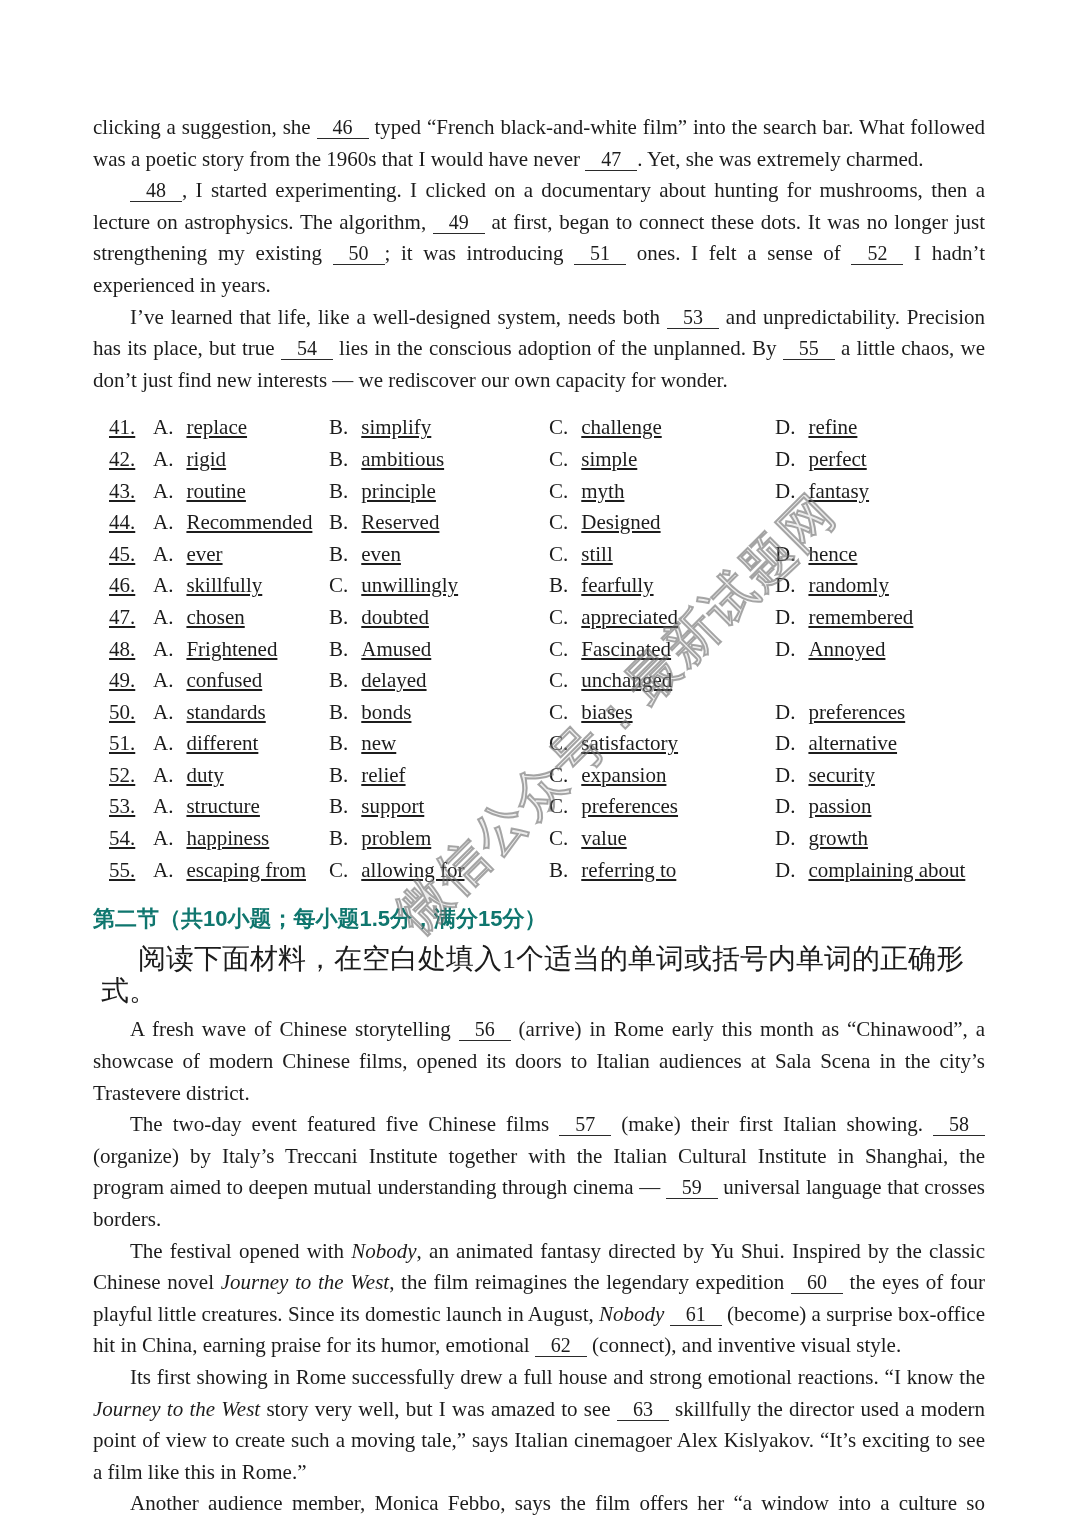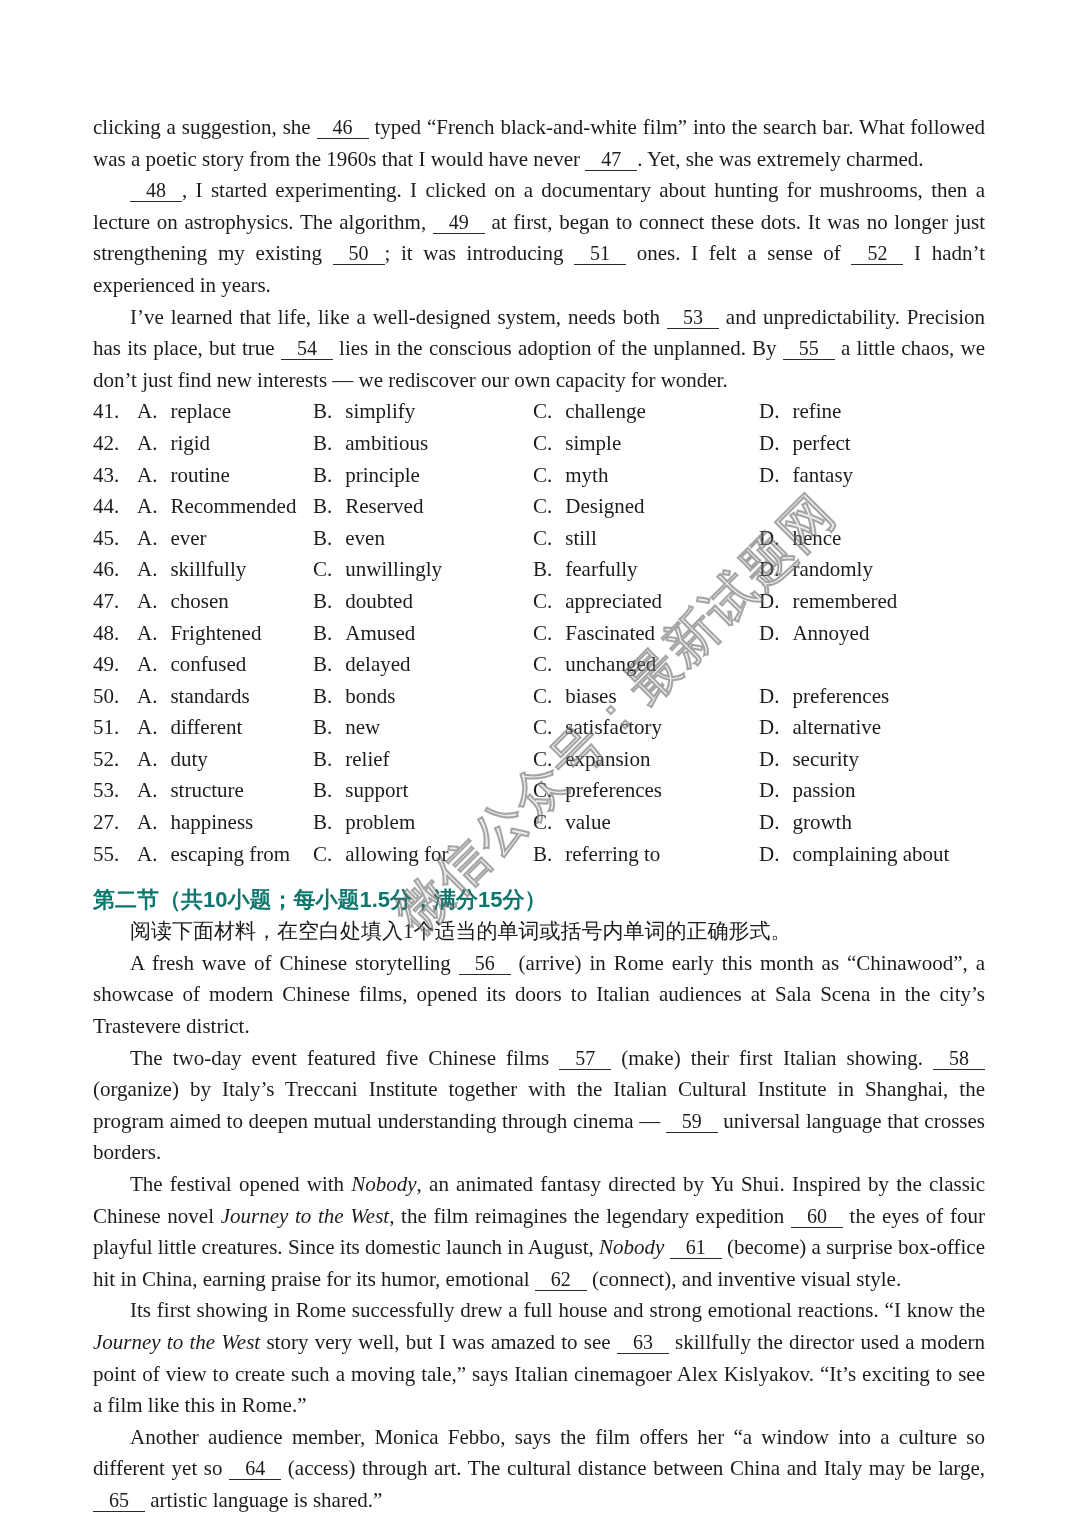--- a/index.html
+++ b/index.html
@@ -32,39 +32,39 @@
   .blank {
     display: inline-block;
     min-width: 46px;
     padding: 0 3px;
     text-align: center;
     border-bottom: 1.6px solid #2a2a2a;
     line-height: 1.05;
     font-size: 20px;
     text-indent: 0;
   }
-  .options { margin: 0; }
+  .options { margin: 16px; text-decoration: underline; }
   .opt-row {
     display: grid;
     grid-template-columns: 44px 176px 220px 226px 1fr;
     font-size: 21px;
     line-height: 31.6px;
   }
   .opt-letter { display: inline-block; margin-right: 13px; }
   .sec-heading {
     margin: 13px 0 0 0;
     font-size: 22px;
     line-height: 33px;
     font-weight: 700;
     font-family: Liberation Sans, sans-serif;
     color: #0f766e;
   }
   .instruction {
-    margin: 0;
-    font-size: 21px;
+    margin: 8px;
+    font-size: 28px;
     line-height: 31.6px;
     text-indent: 37px;
   }
   .watermark {
     position: absolute;
     left: 330px;
     top: 705px;
     width: 520px;
     text-align: center;
     transform: rotate(-45deg);
@@ -176,21 +176,21 @@
         <span class="opt-cell"><span class="opt-letter">D.</span><span class="opt-word">security</span></span>
       </div>
       <div class="opt-row">
         <span class="opt-num">53.</span>
         <span class="opt-cell"><span class="opt-letter">A.</span><span class="opt-word">structure</span></span>
         <span class="opt-cell"><span class="opt-letter">B.</span><span class="opt-word">support</span></span>
         <span class="opt-cell"><span class="opt-letter">C.</span><span class="opt-word">preferences</span></span>
         <span class="opt-cell"><span class="opt-letter">D.</span><span class="opt-word">passion</span></span>
       </div>
       <div class="opt-row">
-        <span class="opt-num">27.</span>
+        <span class="opt-num">54.</span>
         <span class="opt-cell"><span class="opt-letter">A.</span><span class="opt-word">happiness</span></span>
         <span class="opt-cell"><span class="opt-letter">B.</span><span class="opt-word">problem</span></span>
         <span class="opt-cell"><span class="opt-letter">C.</span><span class="opt-word">value</span></span>
         <span class="opt-cell"><span class="opt-letter">D.</span><span class="opt-word">growth</span></span>
       </div>
       <div class="opt-row">
         <span class="opt-num">55.</span>
         <span class="opt-cell"><span class="opt-letter">A.</span><span class="opt-word">escaping from</span></span>
         <span class="opt-cell"><span class="opt-letter">C.</span><span class="opt-word">allowing for</span></span>
         <span class="opt-cell"><span class="opt-letter">B.</span><span class="opt-word">referring to</span></span>

